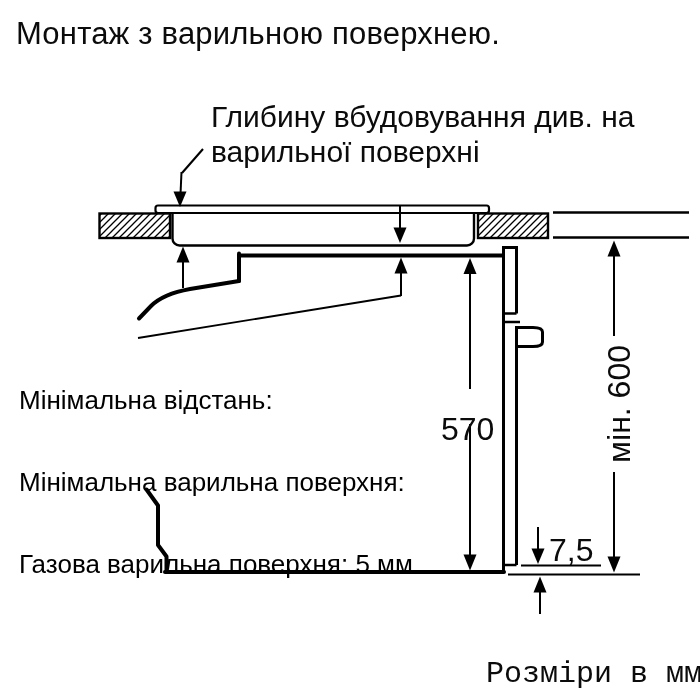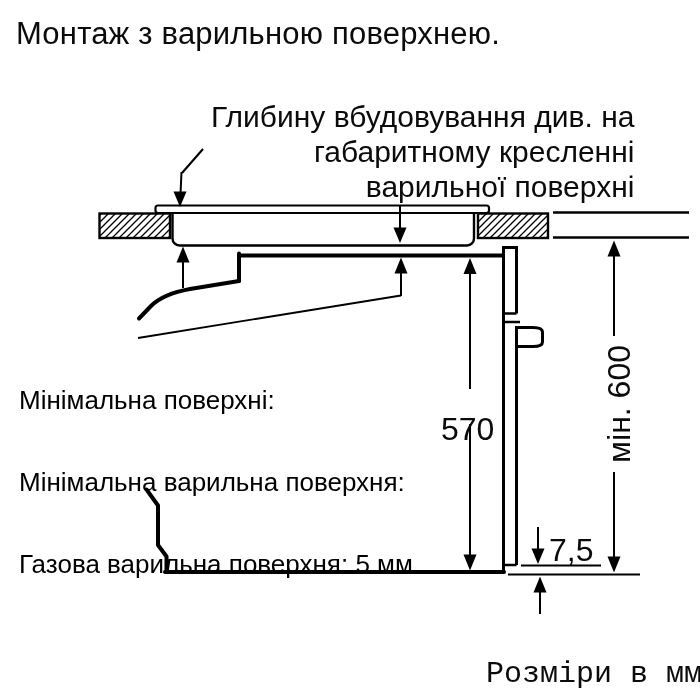--- a/index.html
+++ b/index.html
@@ -98,27 +98,26 @@
       <polygon points="538,564 531.5,548.5 544.5,548.5" fill="#000"></polygon>
       <line class="ln" x1="540" y1="591" x2="540" y2="614" stroke-width="2"></line>
       <polygon points="540,576.5 533.5,592.5 546.5,592.5" fill="#000"></polygon>
     </g>
   </svg>
 
   <div id="title" class="txt">Монтаж з варильною поверхнею.</div>
 
   <div id="topnote">
     <div class="txt" style="position:static">Глибину вбудовування див. на</div>
-    <div class="txt" style="position:static">габаритному кресленні</div>
     <div class="txt" style="position:static">варильної поверхні</div>
   </div>
-  <style>#topnote{position:absolute;left:211px;top:99px;font-size:30px;line-height:35px;text-align:right;}</style>
+  <style>#topnote{position:absolute;left:211px;top:99px;font-size:30px;line-height:35px;}</style>
 
   <div id="leftnote">
-    <div>Мінімальна поверхні:</div>
+    <div>Мінімальна відстань:</div>
     <div>Мінімальна варильна поверхня:</div>
     <div>Газова варильна поверхня: 5 мм</div>
     
     
   </div>
   <style>#leftnote{position:absolute;left:19px;top:333px;font-size:26px;line-height:27.2px;white-space:pre;}</style>
 
   <div id="dim570" class="txt dim">570</div>
   <div id="dim75" class="txt dim">7,5</div>
   <div id="dim600" class="txt dim">мін. 600</div>

